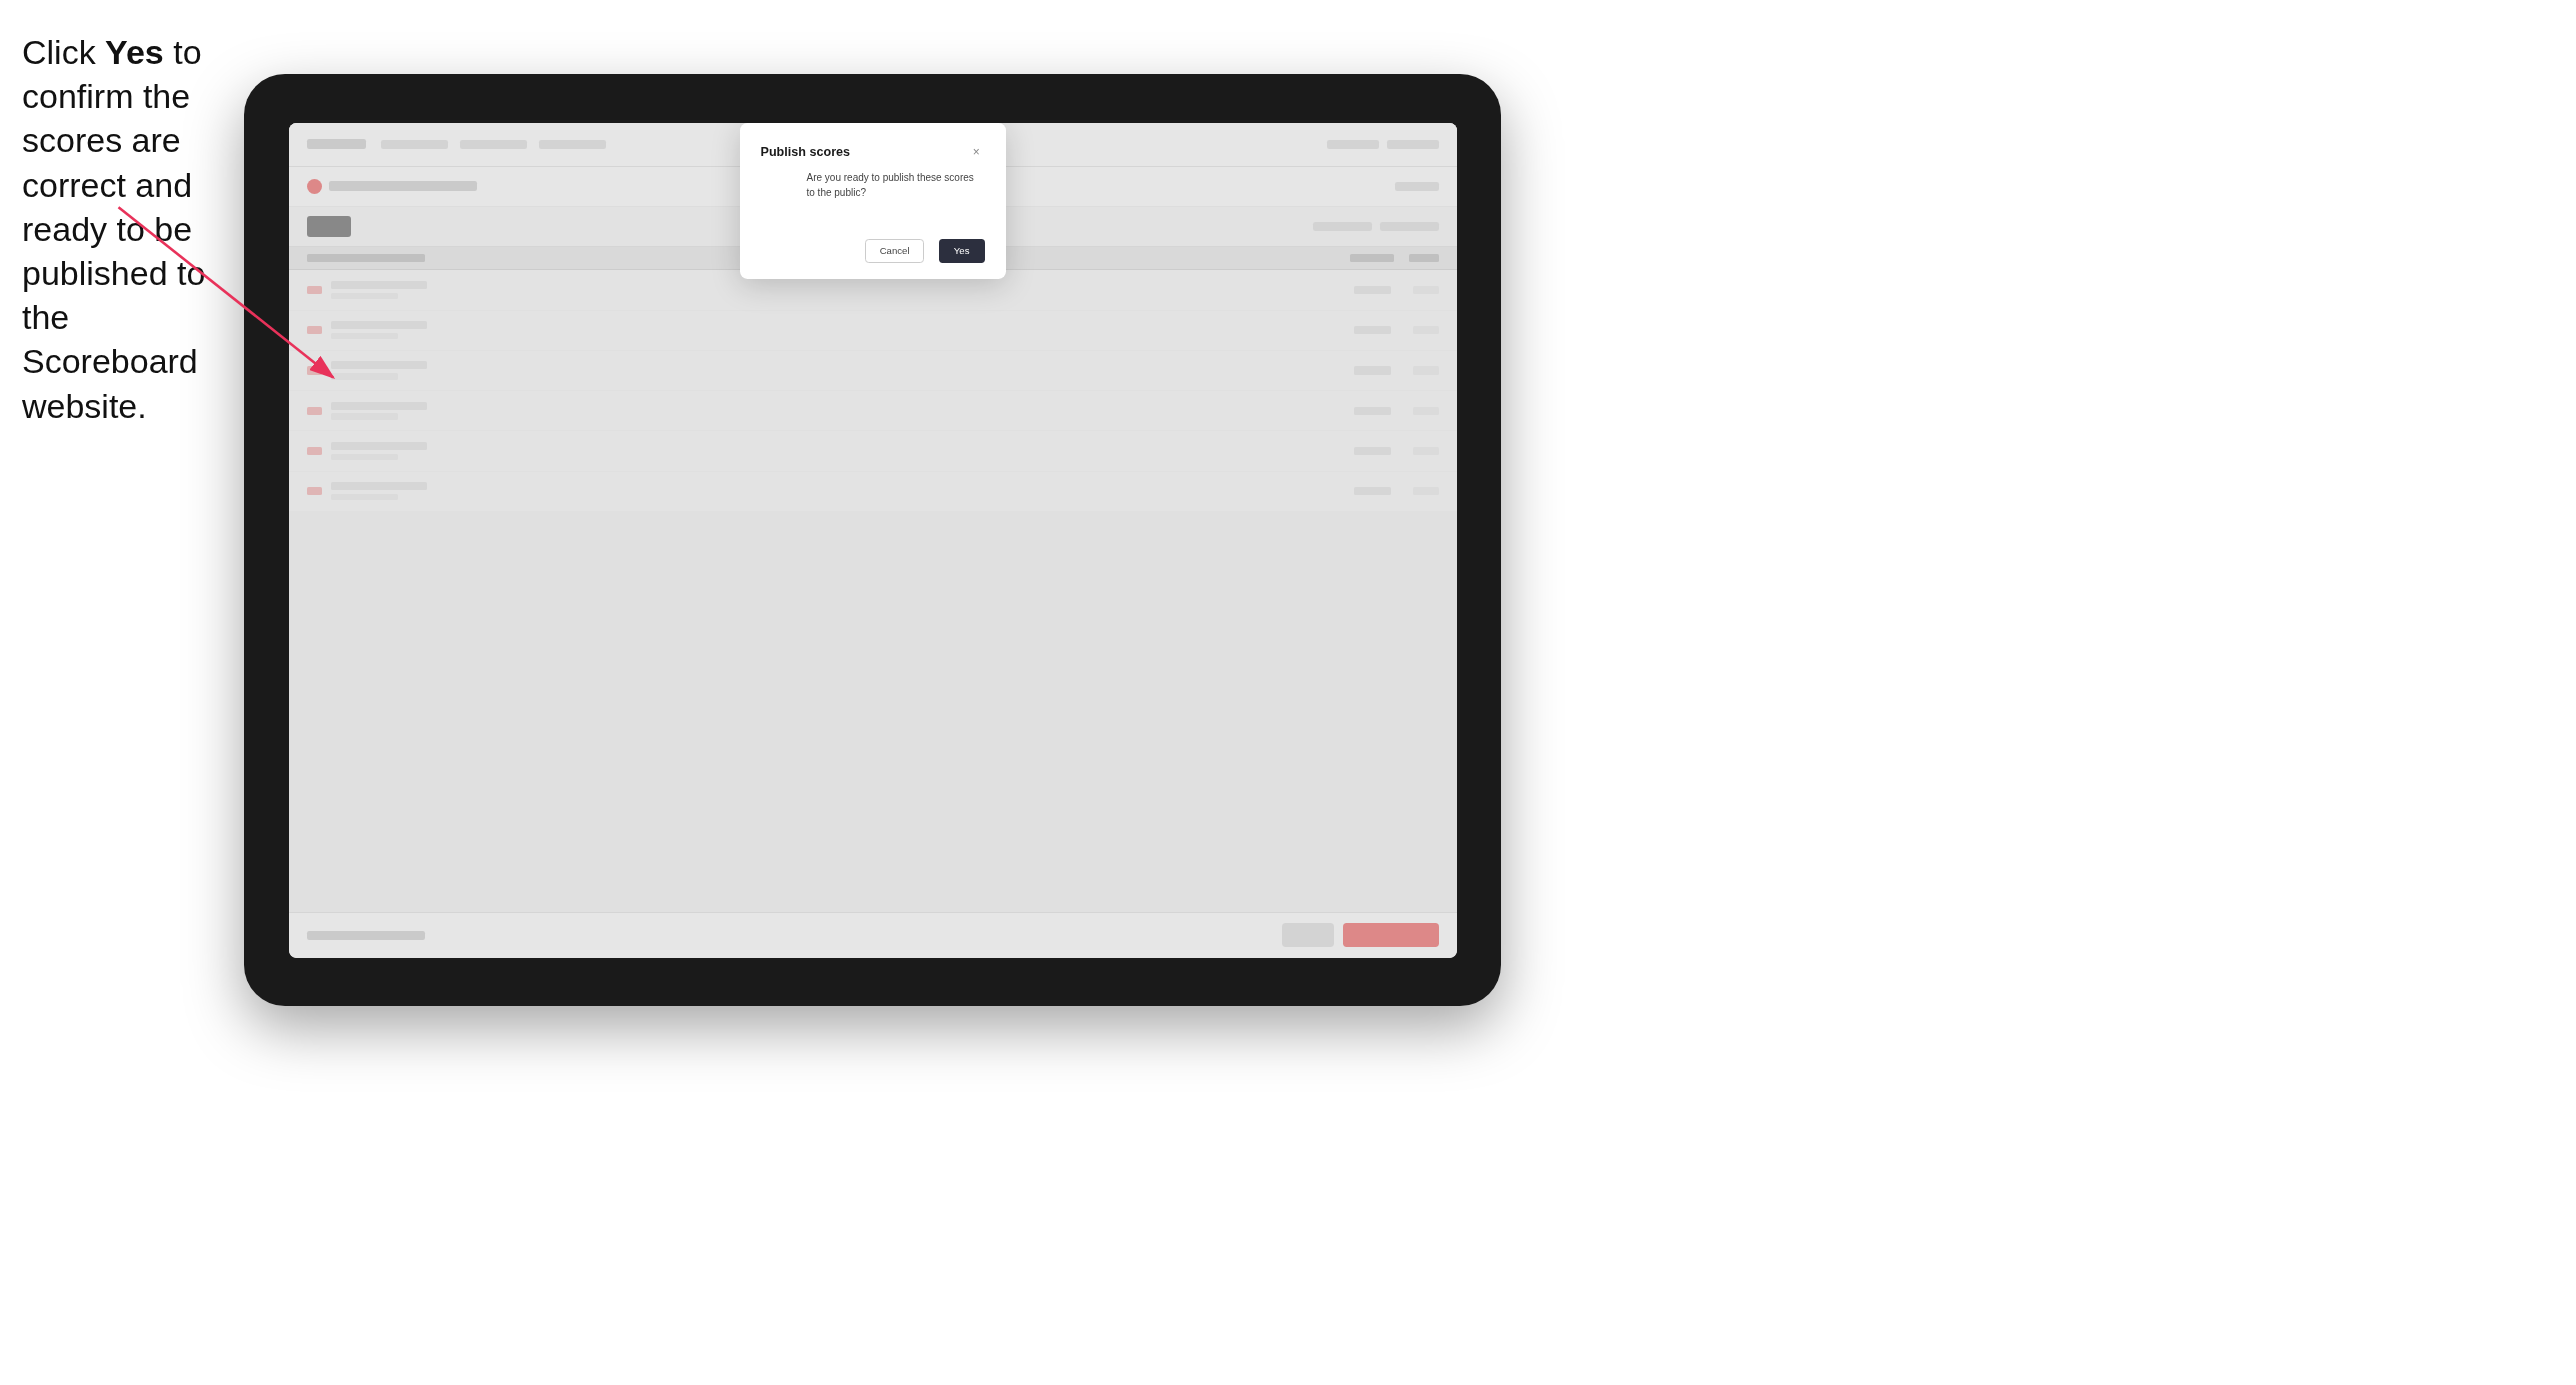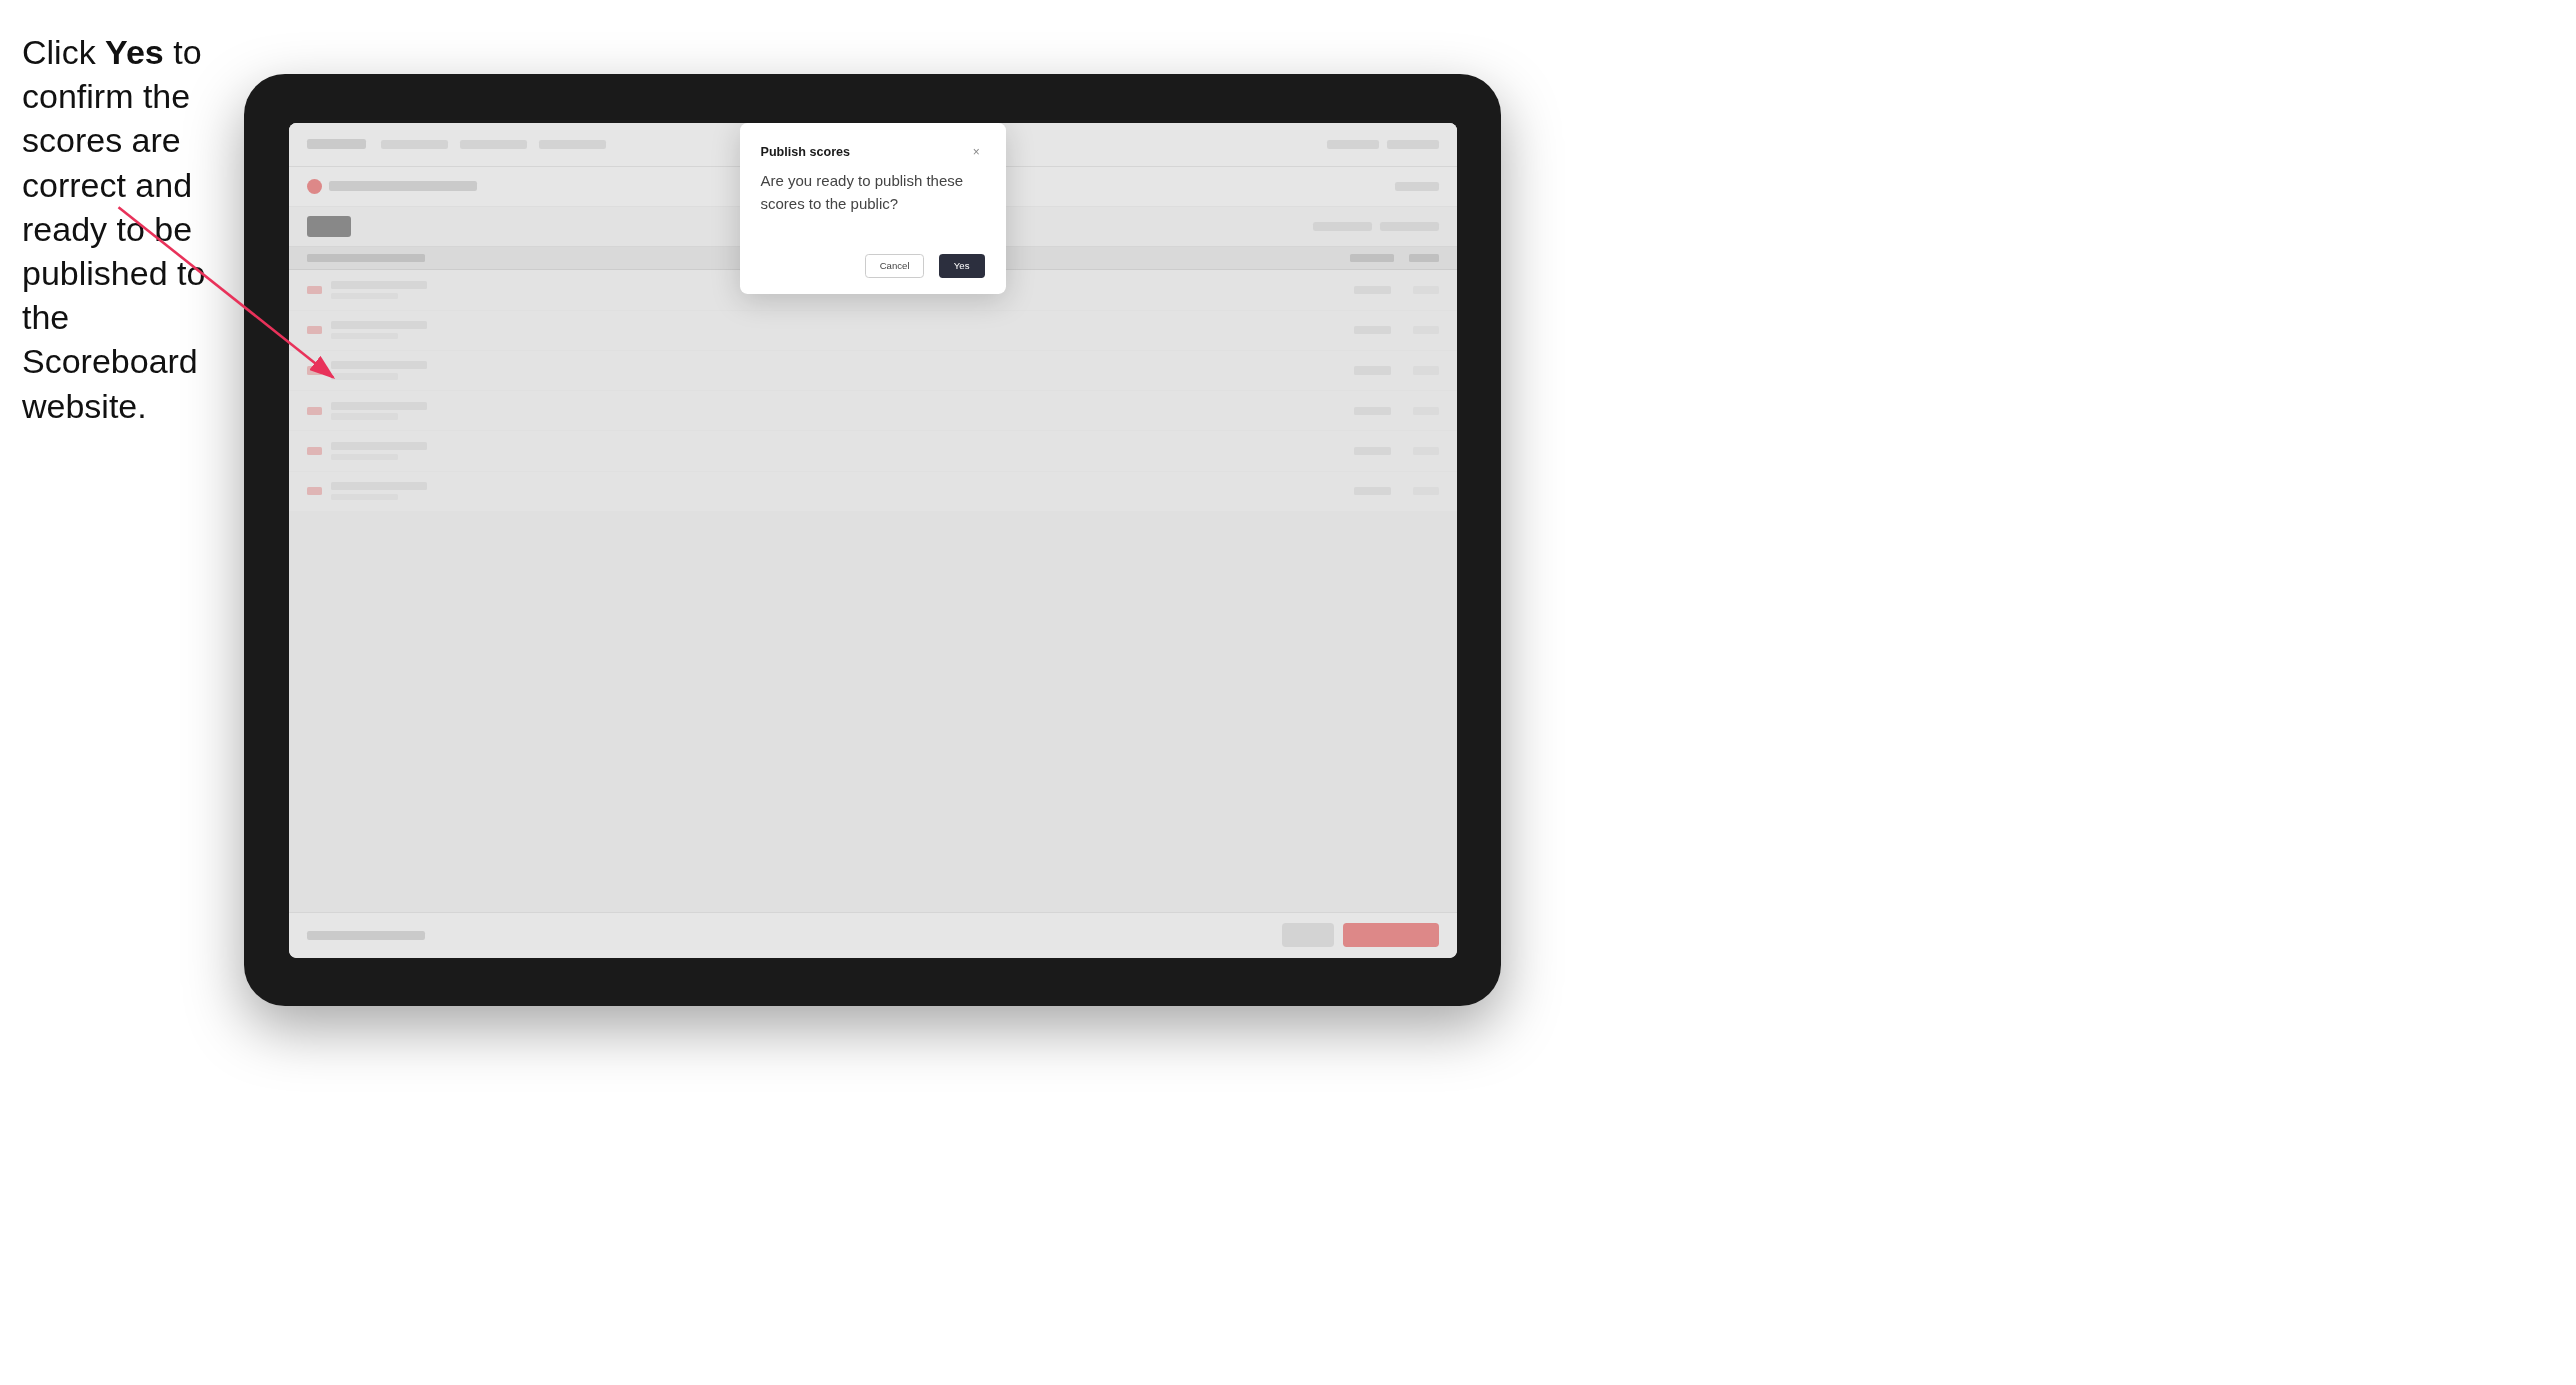--- a/index.html
+++ b/index.html
@@ -301,24 +301,25 @@
       align-items: center;
       justify-content: center;
       cursor: pointer;
       color: #888;
       font-size: 12px;
       background: none;
       border: none;
     }
 
     .modal-body {
-      font-size: 15px;
+      font-size: 10px;
       color: #444;
       margin-bottom: 16.3px;
       line-height: 1.5;
+      margin-left: 46px;
     }
 
     .modal-footer {
       display: flex;
       justify-content: flex-end;
       gap: 15px;
       margin-top: 39px;
     }
 
     .btn-cancel {

